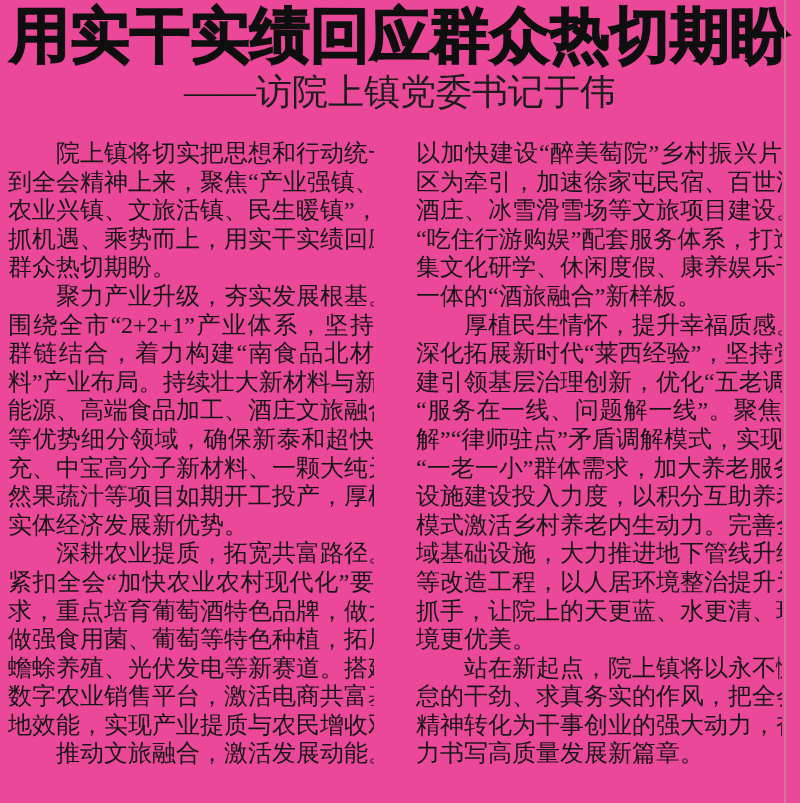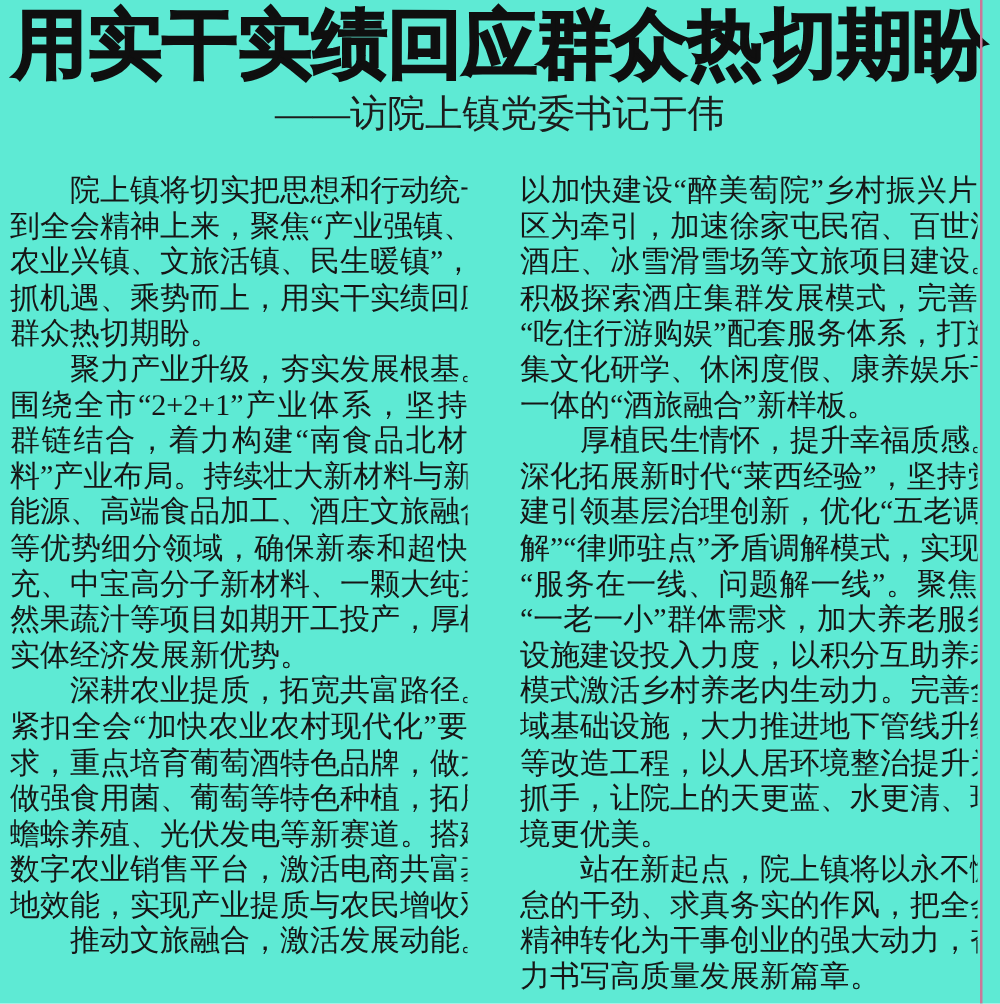--- a/index.html
+++ b/index.html
@@ -26,21 +26,21 @@
   #headline .title {
     font-size: 60px;
     line-height: 72px;
     font-weight: 900;
     letter-spacing: 0px;
     color: #0f0f0f;
     -webkit-text-stroke: 1.6px #0f0f0f;
     white-space: nowrap;
   }
   #headline .subtitle {
-    font-size: 30px;
+    font-size: 36px;
     line-height: 36px;
     margin-top: 2px;
     color: #1c1c1c;
     white-space: nowrap;
   }
   #article {
     position: absolute;
     top: 139px;
     left: 0;
     width: 800px;
@@ -73,21 +73,21 @@
     position: absolute;
     top: 0;
     left: 784px;
     width: 2px;
     height: 803px;
   }
 </style>
 </head>
 <body>
 
-<div id="page" style="background: #5eead4;">
+<div id="page" style="background: #ec4899;">
 
   <div id="headline">
     <div class="title">用实干实绩回应群众热切期盼</div>
     <div class="subtitle">——访院上镇党委书记于伟</div>
   </div>
 
   <div id="article">
     <div class="col" id="col-left">
         <div class="line ind">院上镇将切实把思想和行动统一</div>
         <div class="line">到全会精神上来，聚焦“产业强镇、</div>
@@ -109,29 +109,28 @@
         <div class="line">做强食用菌、葡萄等特色种植，拓展</div>
         <div class="line">蟾蜍养殖、光伏发电等新赛道。搭建</div>
         <div class="line">数字农业销售平台，激活电商共富基</div>
         <div class="line">地效能，实现产业提质与农民增收双</div>
         <div class="line ind">推动文旅融合，激活发展动能。</div>
       </div>
     <div class="col" id="col-right">
         <div class="line">以加快建设“醉美萄院”乡村振兴片</div>
         <div class="line">区为牵引，加速徐家屯民宿、百世河</div>
         <div class="line">酒庄、冰雪滑雪场等文旅项目建设。</div>
-        <div class="line">积极探索酒庄集群发展模式，完善</div>
         <div class="line">“吃住行游购娱”配套服务体系，打造</div>
         <div class="line">集文化研学、休闲度假、康养娱乐于</div>
         <div class="line no-j">一体的“酒旅融合”新样板。</div>
         <div class="line ind">厚植民生情怀，提升幸福质感。</div>
         <div class="line">深化拓展新时代“莱西经验”，坚持党</div>
         <div class="line">建引领基层治理创新，优化“五老调</div>
+        <div class="line">“服务在一线、问题解一线”。聚焦</div>
         <div class="line">解”“律师驻点”矛盾调解模式，实现</div>
-        <div class="line">“服务在一线、问题解一线”。聚焦</div>
         <div class="line">“一老一小”群体需求，加大养老服务</div>
         <div class="line">设施建设投入力度，以积分互助养老</div>
         <div class="line">模式激活乡村养老内生动力。完善全</div>
         <div class="line">域基础设施，大力推进地下管线升级</div>
         <div class="line">等改造工程，以人居环境整治提升为</div>
         <div class="line">抓手，让院上的天更蓝、水更清、环</div>
         <div class="line no-j">境更优美。</div>
         <div class="line ind">站在新起点，院上镇将以永不懈</div>
         <div class="line">怠的干劲、求真务实的作风，把全会</div>
         <div class="line">精神转化为干事创业的强大动力，奋</div>

